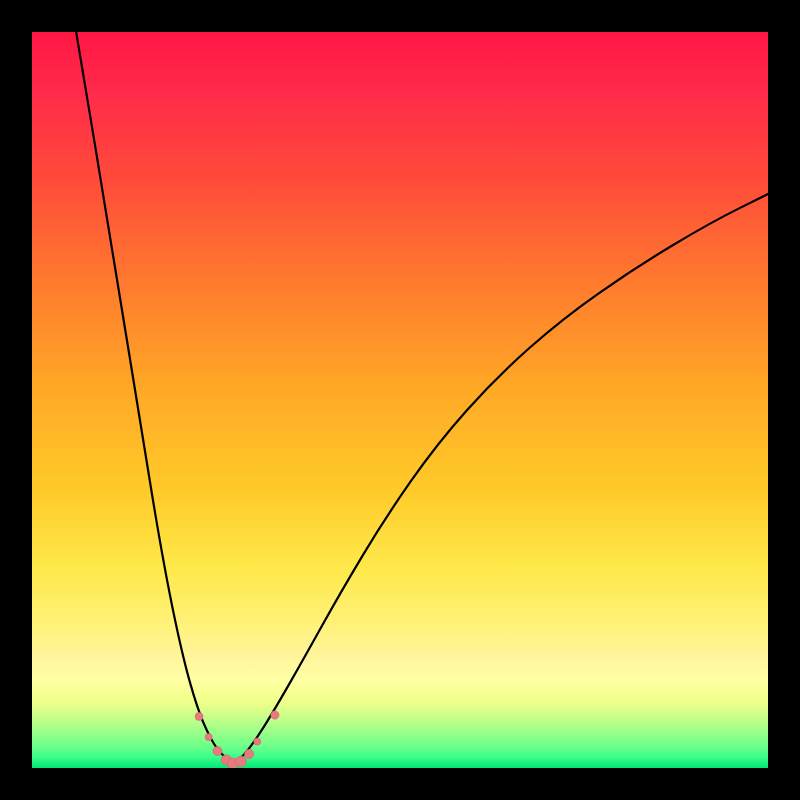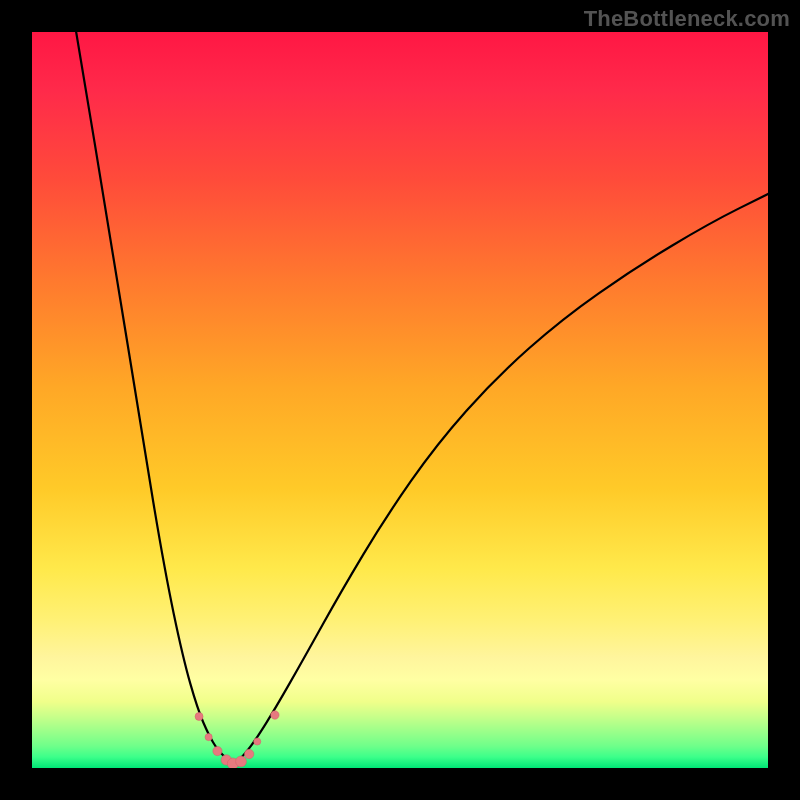--- a/index.html
+++ b/index.html
@@ -56,21 +56,20 @@
   .dot {
     fill: #e67a7f;
     stroke: #d06066;
     stroke-width: 0.5;
   }
 </style>
 </head>
 <body>
 
 <div class="canvas">
-  <div class="watermark">TheBottleneck.com</div>
 
   <div class="plot-area">
     <svg class="curve" viewBox="0 0 736 736" preserveAspectRatio="none">
       <path fill="none" stroke="#000" stroke-width="2.2" stroke-linecap="round" d="M 44.16 0.00 Q 44.16 0.00 62.56 110.40 Q 80.96 220.80 95.68 312.80 Q 110.40 404.80 121.44 471.04 Q 132.48 537.28 141.68 581.44 Q 150.88 625.60 158.24 651.36 Q 165.60 677.12 171.12 690.00 Q 176.64 702.88 181.06 710.24 Q 185.47 717.60 189.15 721.28 Q 192.83 724.96 195.04 727.54 Q 197.25 730.11 198.72 731.22 T 200.19 732.32 L 200.19 732.32 Q 200.19 732.32 203.14 730.48 Q 206.08 728.64 209.76 724.96 Q 213.44 721.28 218.96 713.92 Q 224.48 706.56 233.68 691.84 Q 242.88 677.12 257.60 651.36 Q 272.32 625.60 290.72 592.48 Q 309.12 559.36 331.20 522.56 Q 353.28 485.76 379.04 448.96 Q 404.80 412.16 434.24 379.04 Q 463.68 345.92 496.80 316.48 Q 529.92 287.04 566.72 261.28 Q 603.52 235.52 640.32 213.44 Q 677.12 191.36 706.56 176.64 T 736.00 161.92"></path>
       <g>
           <circle cx="167.07" cy="684.48" r="4.00" class="dot"></circle>
           <circle cx="176.64" cy="705.09" r="3.60" class="dot"></circle>
           <circle cx="185.47" cy="719.07" r="4.60" class="dot"></circle>
           <circle cx="194.30" cy="727.90" r="5.20" class="dot"></circle>
           <circle cx="200.93" cy="731.58" r="5.60" class="dot"></circle>

